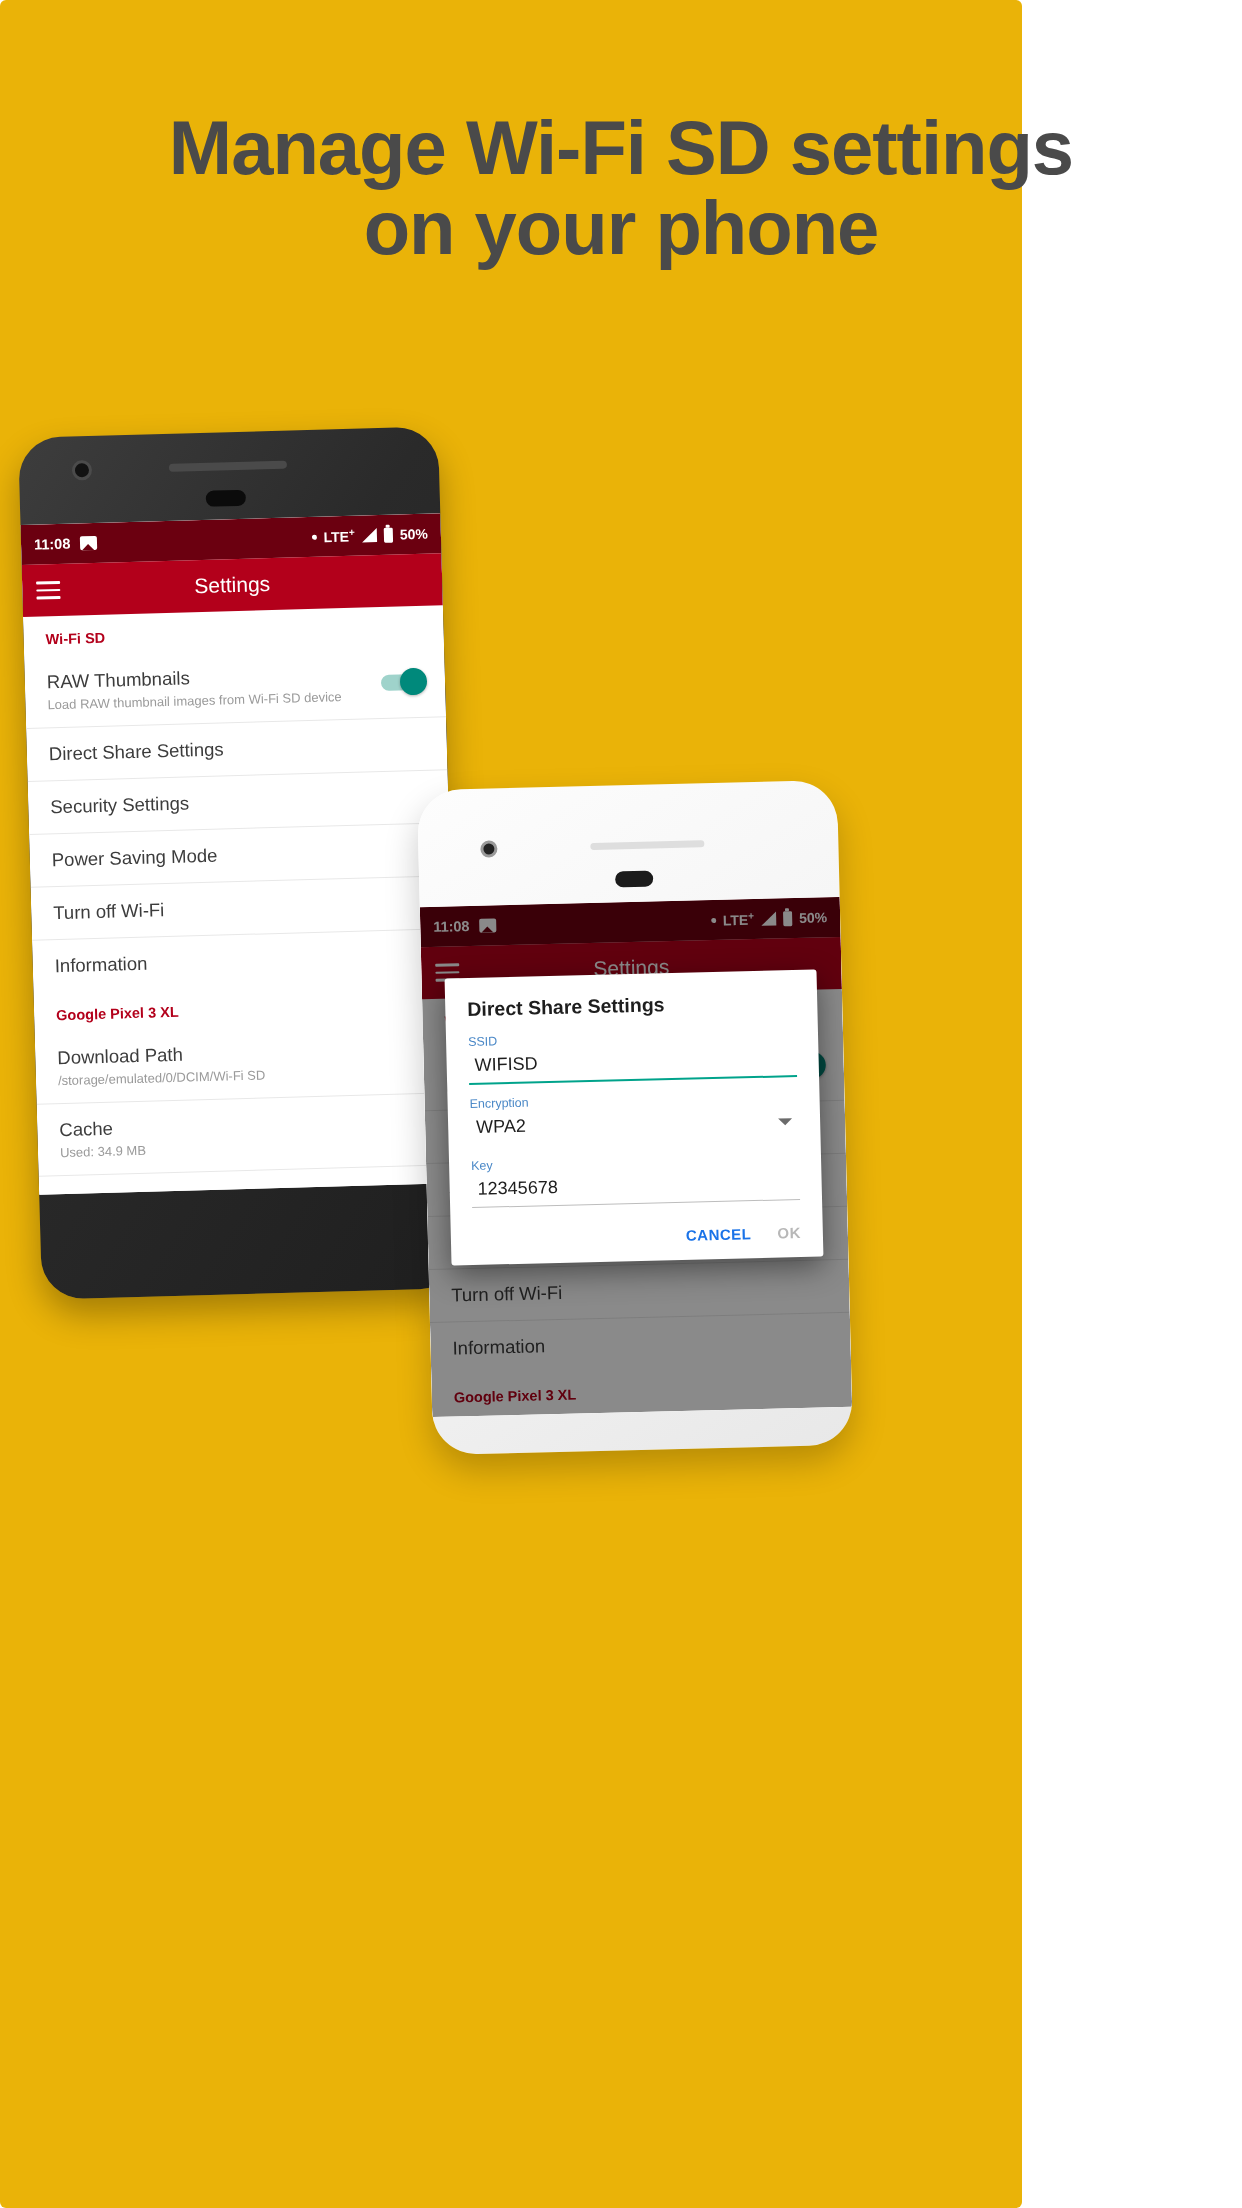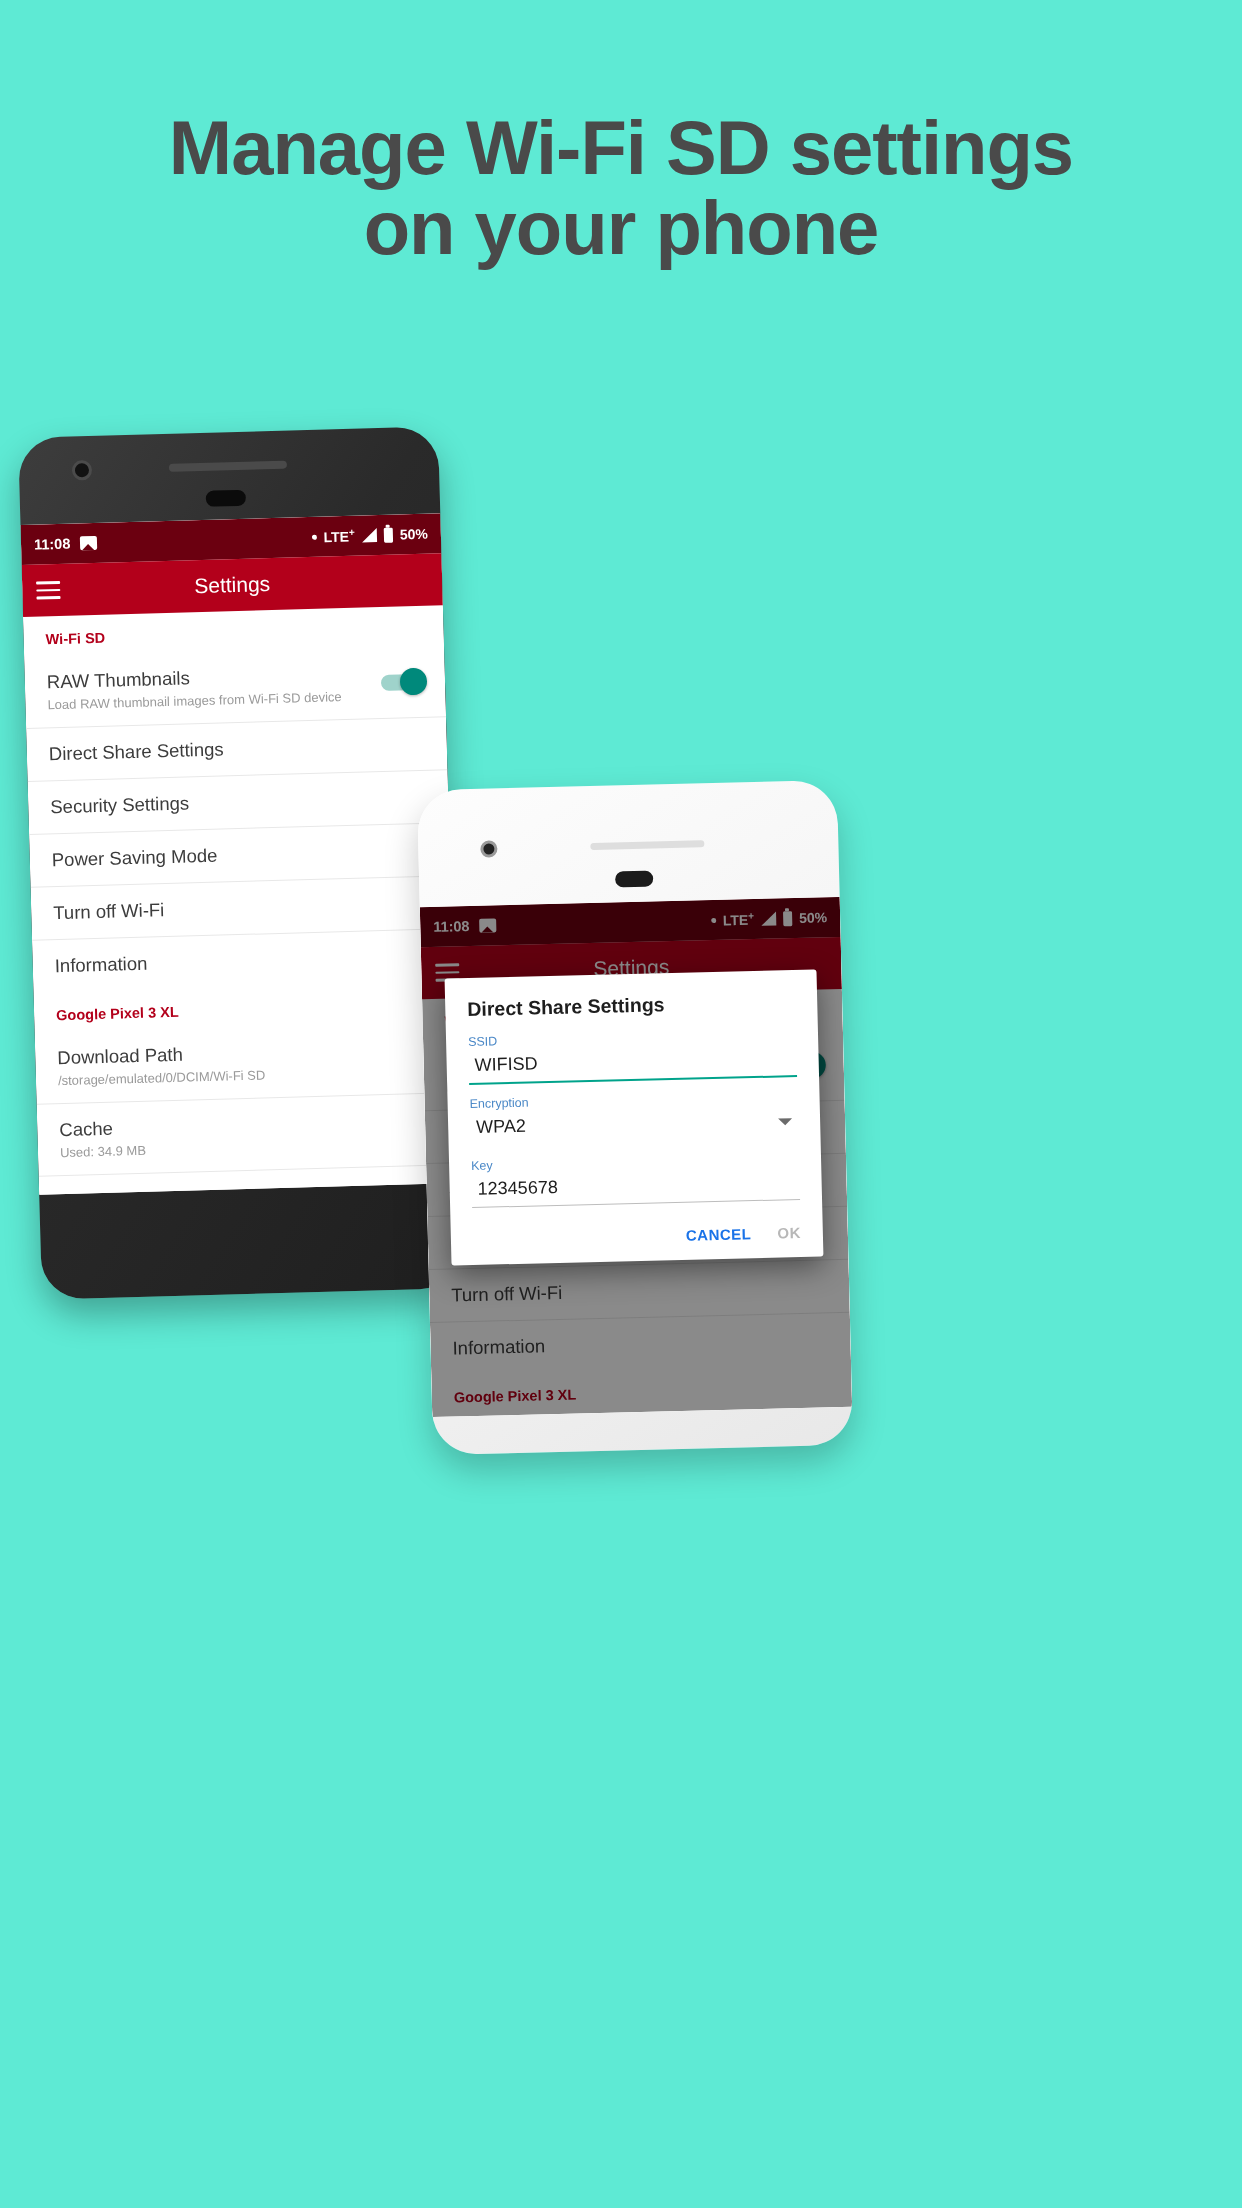--- a/index.html
+++ b/index.html
@@ -7,23 +7,24 @@
   html, body {
     width: 1242px;
     height: 2208px;
     background: #ffffff;
     font-family: "Liberation Sans", sans-serif;
     overflow: hidden;
   }
 
   #stage {
     position: relative;
-    width: 1242px;
+    width: 1022px;
     height: 2208px;
-    background: #5eead4;
+    background: #eab308;
+    border-radius: 6px;
   }
 
   
   .headline {
     position: absolute;
     top: 108px;
     left: 0;
     width: 1242px;
     text-align: center;
     color: #4a4a4a;

